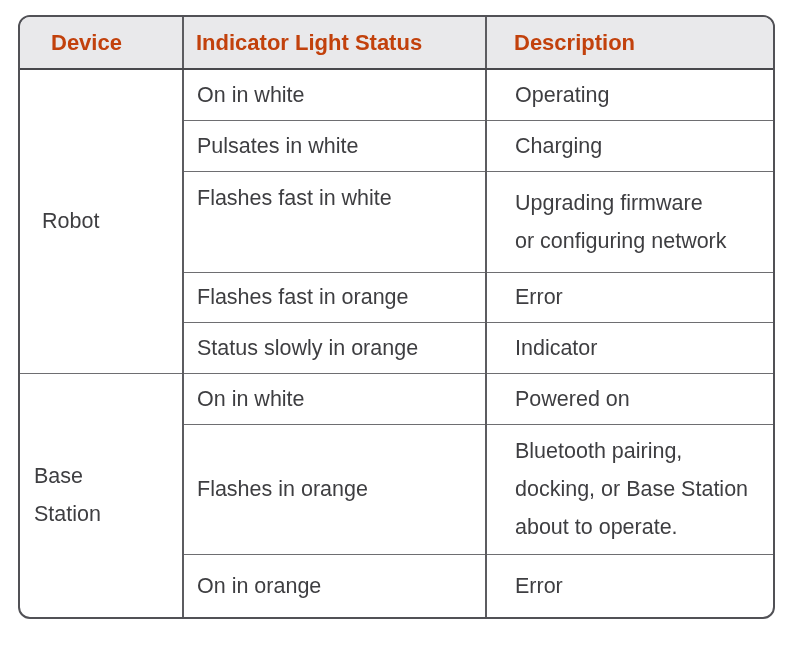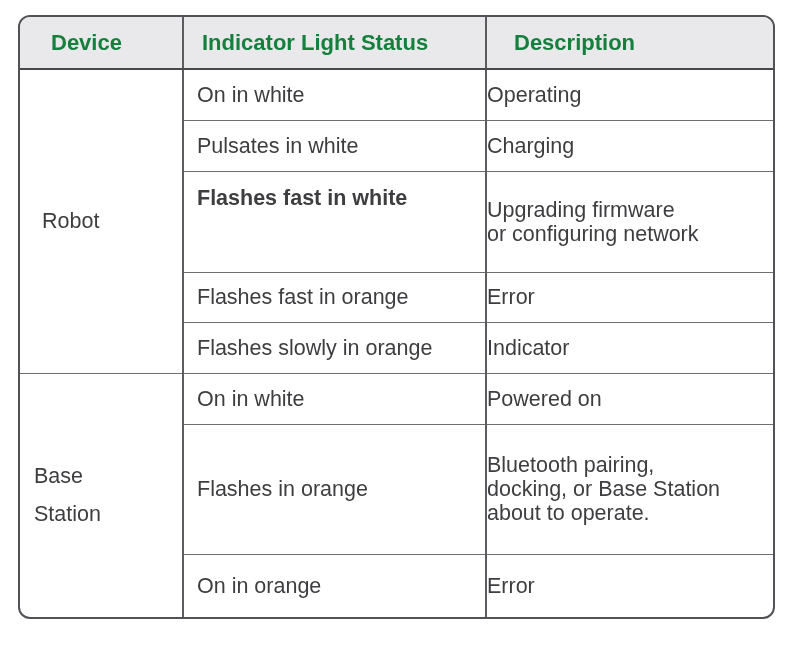--- a/index.html
+++ b/index.html
@@ -43,46 +43,45 @@
     text-align: left;
     vertical-align: middle;
     border-bottom: 1px solid #6e6e71;
     padding: 0;
     overflow: hidden;
   }
   thead th {
     background: #e9e9eb;
     font-weight: 700;
     font-size: 22px;
-    color: #15803d;
+    color: #c2410c;
     border-bottom: 2px solid #48484c;
   }
   .c-status, .c-desc {
     border-left: 2px solid #5c5c60;
   }
   th.c-device  { padding-left: 31px; }
-  th.c-status  { padding-left: 18px; }
+  th.c-status  { padding-left: 12px; }
   th.c-desc    { padding-left: 27px; }
 
   td.c-status  { padding-left: 13px; padding-right: 4px; }
-  td.c-desc    { padding-left: 0; padding-right: 6px; }
+  td.c-desc    { padding-left: 28px; padding-right: 6px; }
 
   td.device-robot { padding-left: 22px; }
   td.device-base  { padding-left: 14px; }
 
   td.no-b { border-bottom: none; }
 
   .v-top {
     vertical-align: top;
     padding-top: 12px;
-    font-weight: bold;
   }
   .pre {
     white-space: pre-line;
-    line-height: 24px;
+    line-height: 38px;
   }
   .wrap-narrow {
     display: inline-block;
     max-width: 82px;
     line-height: 38px;
   }
   td, th { line-height: 28px; }
 </style>
 </head>
 <body>
@@ -117,21 +116,21 @@
         <tr style="height:101px">
           <td class="c-status v-top">Flashes fast in white</td>
           <td class="c-desc pre">Upgrading firmware
 or configuring network</td>
         </tr>
         <tr style="height:50px">
           <td class="c-status">Flashes fast in orange</td>
           <td class="c-desc">Error</td>
         </tr>
         <tr style="height:51px">
-          <td class="c-status">Flashes slowly in orange</td>
+          <td class="c-status">Status slowly in orange</td>
           <td class="c-desc">Indicator</td>
         </tr>
         <tr style="height:51px">
           <td class="c-device device-base no-b" rowspan="3">
             <span class="wrap-narrow">Base Station</span>
           </td>
           <td class="c-status">On in white</td>
           <td class="c-desc">Powered on</td>
         </tr>
         <tr style="height:130px">

